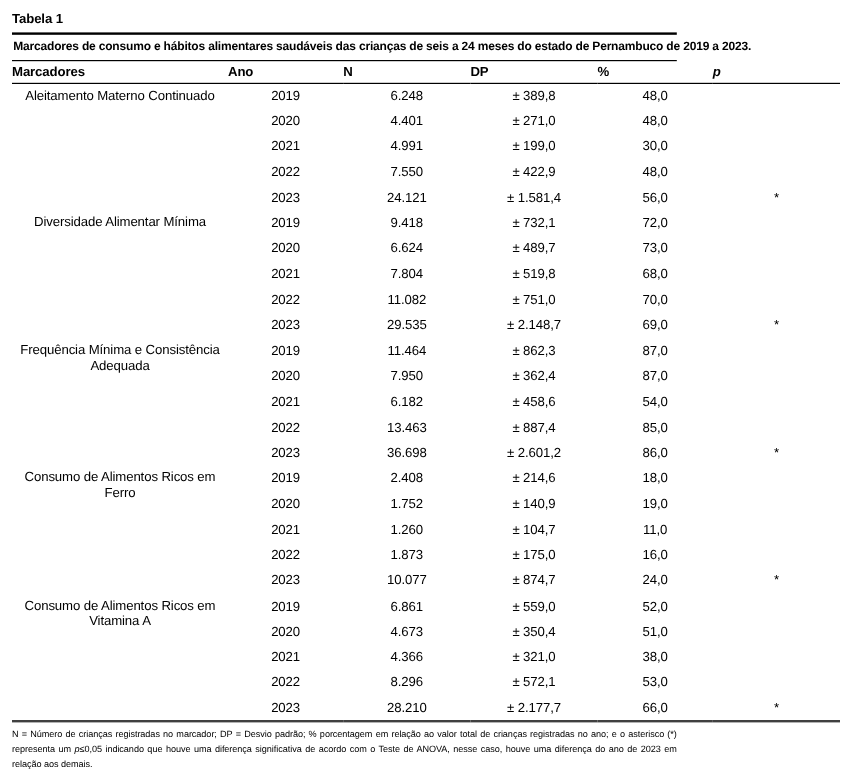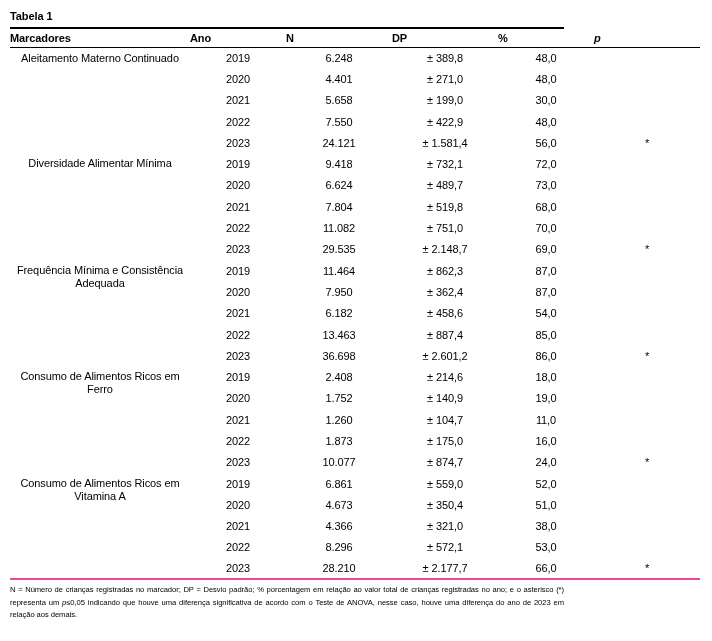--- a/index.html
+++ b/index.html
@@ -21,21 +21,21 @@
   .caption {
     font-size: 10px; font-weight: 700;
     padding: 5px 0 5px 1px;
     border-bottom: 1px solid #000;
     letter-spacing: -0.15px;
     white-space: nowrap;
   }
   table.data {
     width: 100%;
     border-collapse: collapse;
-    border-bottom: 2px solid #ec4899;
+    border-bottom: 2px solid #404040;
     table-layout: fixed;
   }
   table.data thead th {
     font-size: 11px; font-weight: 700;
     height: 18px;
     text-align: left; vertical-align: middle;
     border-bottom: 1px solid #000;
     padding: 0;
     letter-spacing: -0.1px;
   }
@@ -64,20 +64,21 @@
   }
   .footnote .it { font-style: italic; }
 </style>
 </head>
 <body>
 
 <div class="page">
 
   <div class="table-label">Tabela 1</div>
   <div class="rule-thick"></div>
+  <div class="caption">Marcadores de consumo e hábitos alimentares saudáveis das crianças de seis a 24 meses do estado de Pernambuco de 2019 a 2023.</div>
 
   <table class="data">
     <colgroup>
       <col style="width:180px">
         <col style="width:96px">
         <col style="width:106px">
         <col style="width:106px">
         <col style="width:96px">
         <col style="width:106px">
     </colgroup>
@@ -103,21 +104,21 @@
       </tr>
       <tr>
         <td>2020</td>
         <td>4.401</td>
         <td>± 271,0</td>
         <td>48,0</td>
         <td class="pcell"></td>
       </tr>
       <tr>
         <td>2021</td>
-        <td>5.658</td>
+        <td>4.991</td>
         <td>± 199,0</td>
         <td>30,0</td>
         <td class="pcell"></td>
       </tr>
       <tr>
         <td>2022</td>
         <td>7.550</td>
         <td>± 422,9</td>
         <td>48,0</td>
         <td class="pcell"></td>

